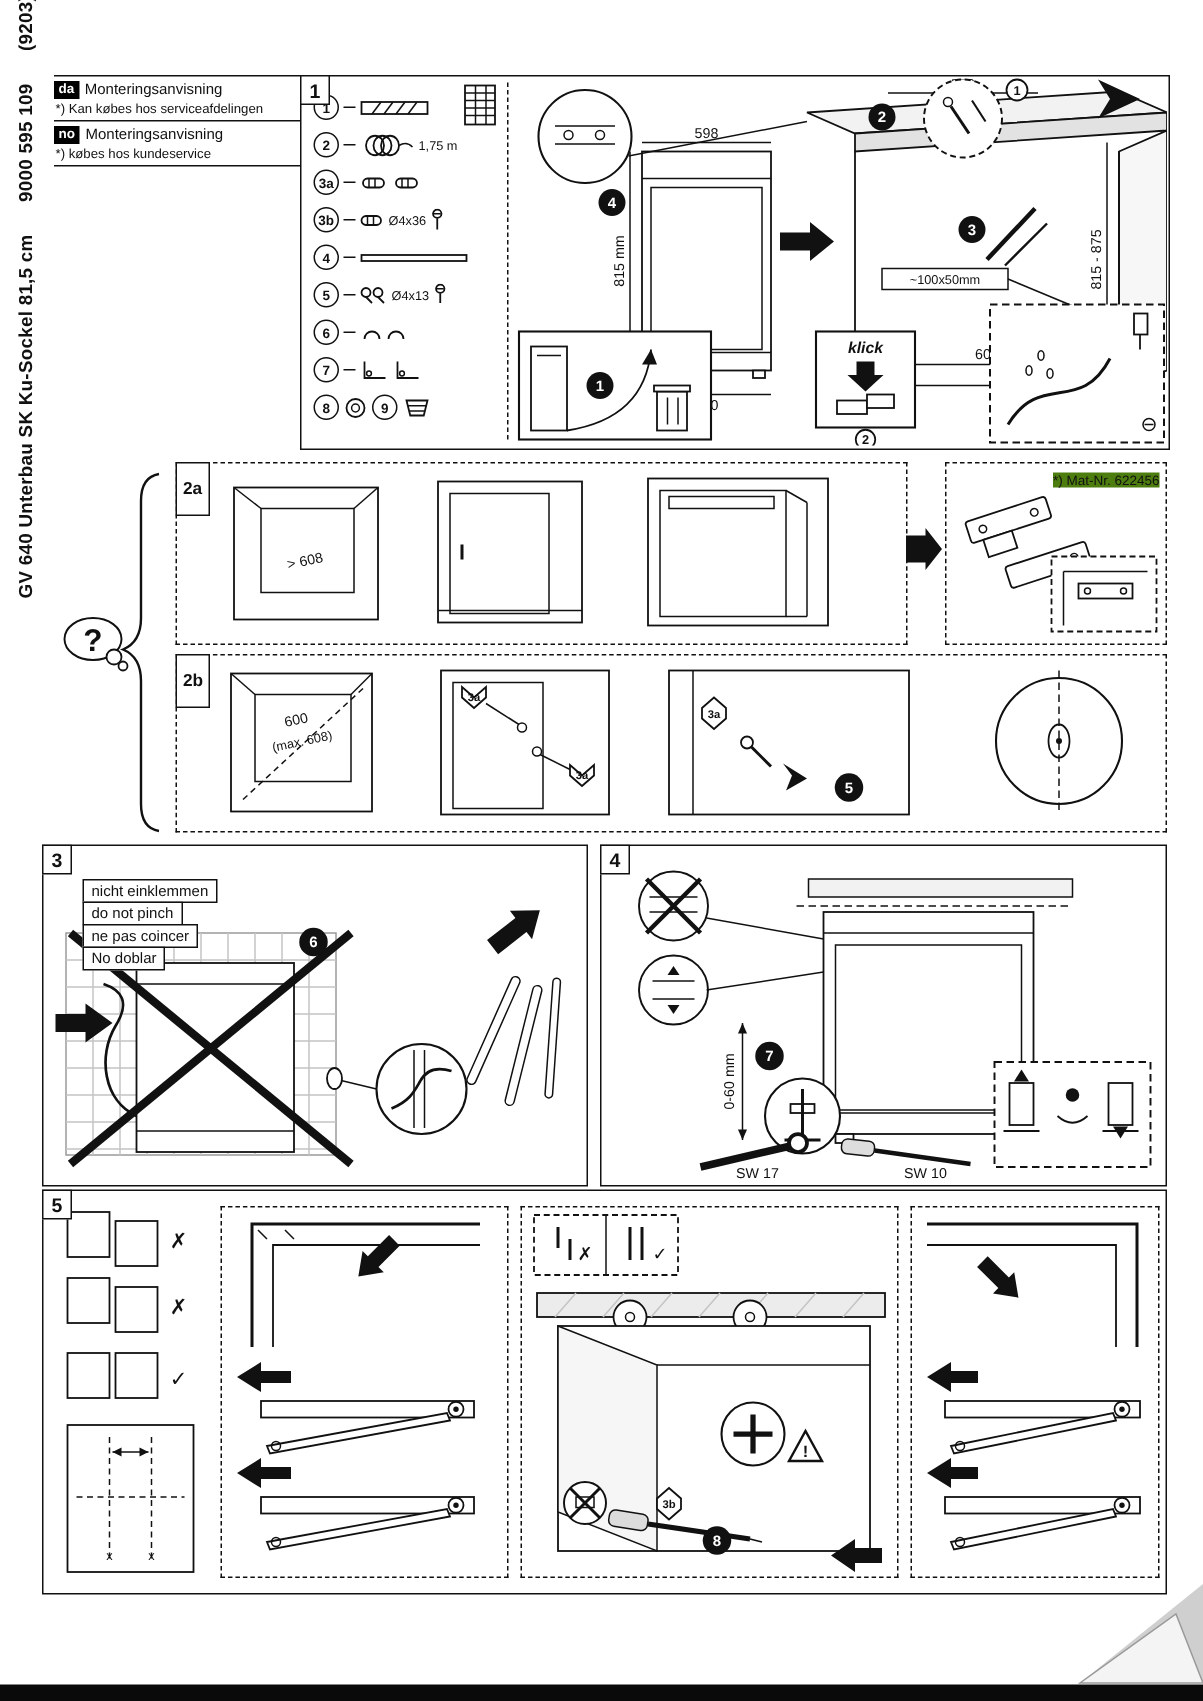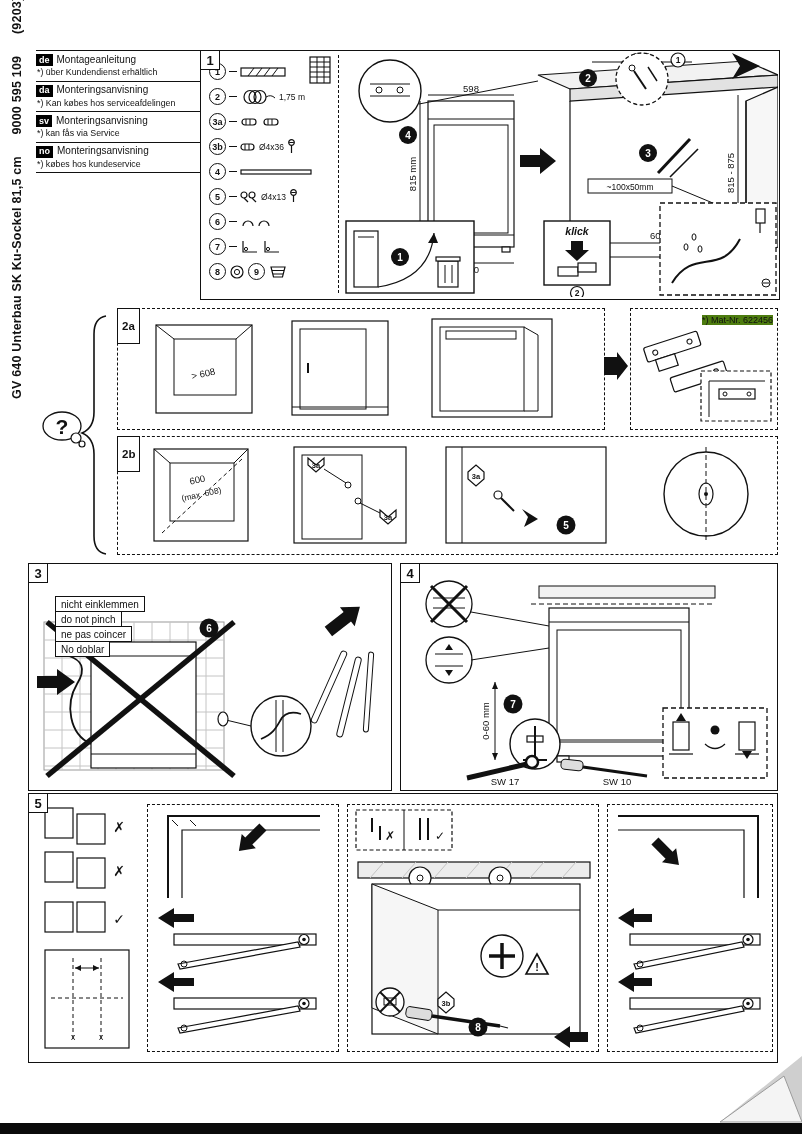--- a/index.html
+++ b/index.html
@@ -20,21 +20,21 @@
   .lang-badge{display:inline-block;background:#000;color:#fff;font-weight:bold;font-size:9px;padding:0.5px 3px;margin-right:4px;line-height:11px}
   .lang-title{font-size:10px}
   .lang-note{font-size:8.8px;margin-top:1px;padding-left:1px}
   .parts{position:absolute;left:8px;top:8px;width:130px}
   .prow{display:flex;align-items:center;height:25px;gap:3px}
   .pnum{width:17px;height:17px;border:1.2px solid #111;border-radius:50%;font-size:9px;font-weight:bold;display:flex;align-items:center;justify-content:center;background:#fff;flex:0 0 auto}
   .lead{width:8px;border-top:1px solid #111;flex:0 0 auto}
   .pnote{font-size:8.5px;white-space:nowrap}
   .warnbox{position:absolute;z-index:4;background:transparent}
   .warnline{border:1px solid #111;margin-top:-1px;padding:0.5px 5px;font-size:10px;line-height:13px;background:#fff;width:max-content}
-  .warnline:first-child{margin-top:16px}
+  .warnline:first-child{margin-top:6px}
   .matnr{position:absolute;right:4px;top:6px;font-size:9px;z-index:3;background:#4d7c0f}
   .bottom-bar{position:absolute;left:0;top:1123px;width:802px;height:11px;background:#0a0a0a}
   svg text{font-family:"Liberation Sans","DejaVu Sans",sans-serif}
   svg .dim{fill:#111;font-size:9.5px;text-anchor:middle}
   svg .dims{fill:#111;font-size:8.5px;text-anchor:middle}
   svg .bdgc{fill:#111;stroke:none}
   svg .bdgt{fill:#fff;font-size:10px;font-weight:bold;text-anchor:middle}
   svg .refc{fill:#fff;stroke:#111;stroke-width:1.2}
   svg .reft{fill:#111;font-size:8.5px;font-weight:bold;text-anchor:middle}
   svg .ln{stroke:#111;stroke-width:1;fill:none}
@@ -53,30 +53,22 @@
 <div class="page">
 
   <div class="spine">
     <span>GV 640 Unterbau SK Ku-Sockel 81,5 cm</span>
     <span>9000 595 109</span>
     <span>(9203)</span>
   </div>
 
   <div class="langs">
     <div class="lang-row">
-      <div><span class="lang-badge">de</span><span class="lang-title">Montageanleitung</span></div>
-      <div class="lang-note">*) über Kundendienst erhältlich</div>
-    </div>
-    <div class="lang-row">
       <div><span class="lang-badge">da</span><span class="lang-title">Monteringsanvisning</span></div>
       <div class="lang-note">*) Kan købes hos serviceafdelingen</div>
-    </div>
-    <div class="lang-row">
-      <div><span class="lang-badge">sv</span><span class="lang-title">Monteringsanvisning</span></div>
-      <div class="lang-note">*) kan fås via Service</div>
     </div>
     <div class="lang-row">
       <div><span class="lang-badge">no</span><span class="lang-title">Monteringsanvisning</span></div>
       <div class="lang-note">*) købes hos kundeservice</div>
     </div>
   </div>
 
   <section class="panel solid" style="left:200px;top:50px;width:580px;height:250px">
     <div class="step-sq">1</div>
 

